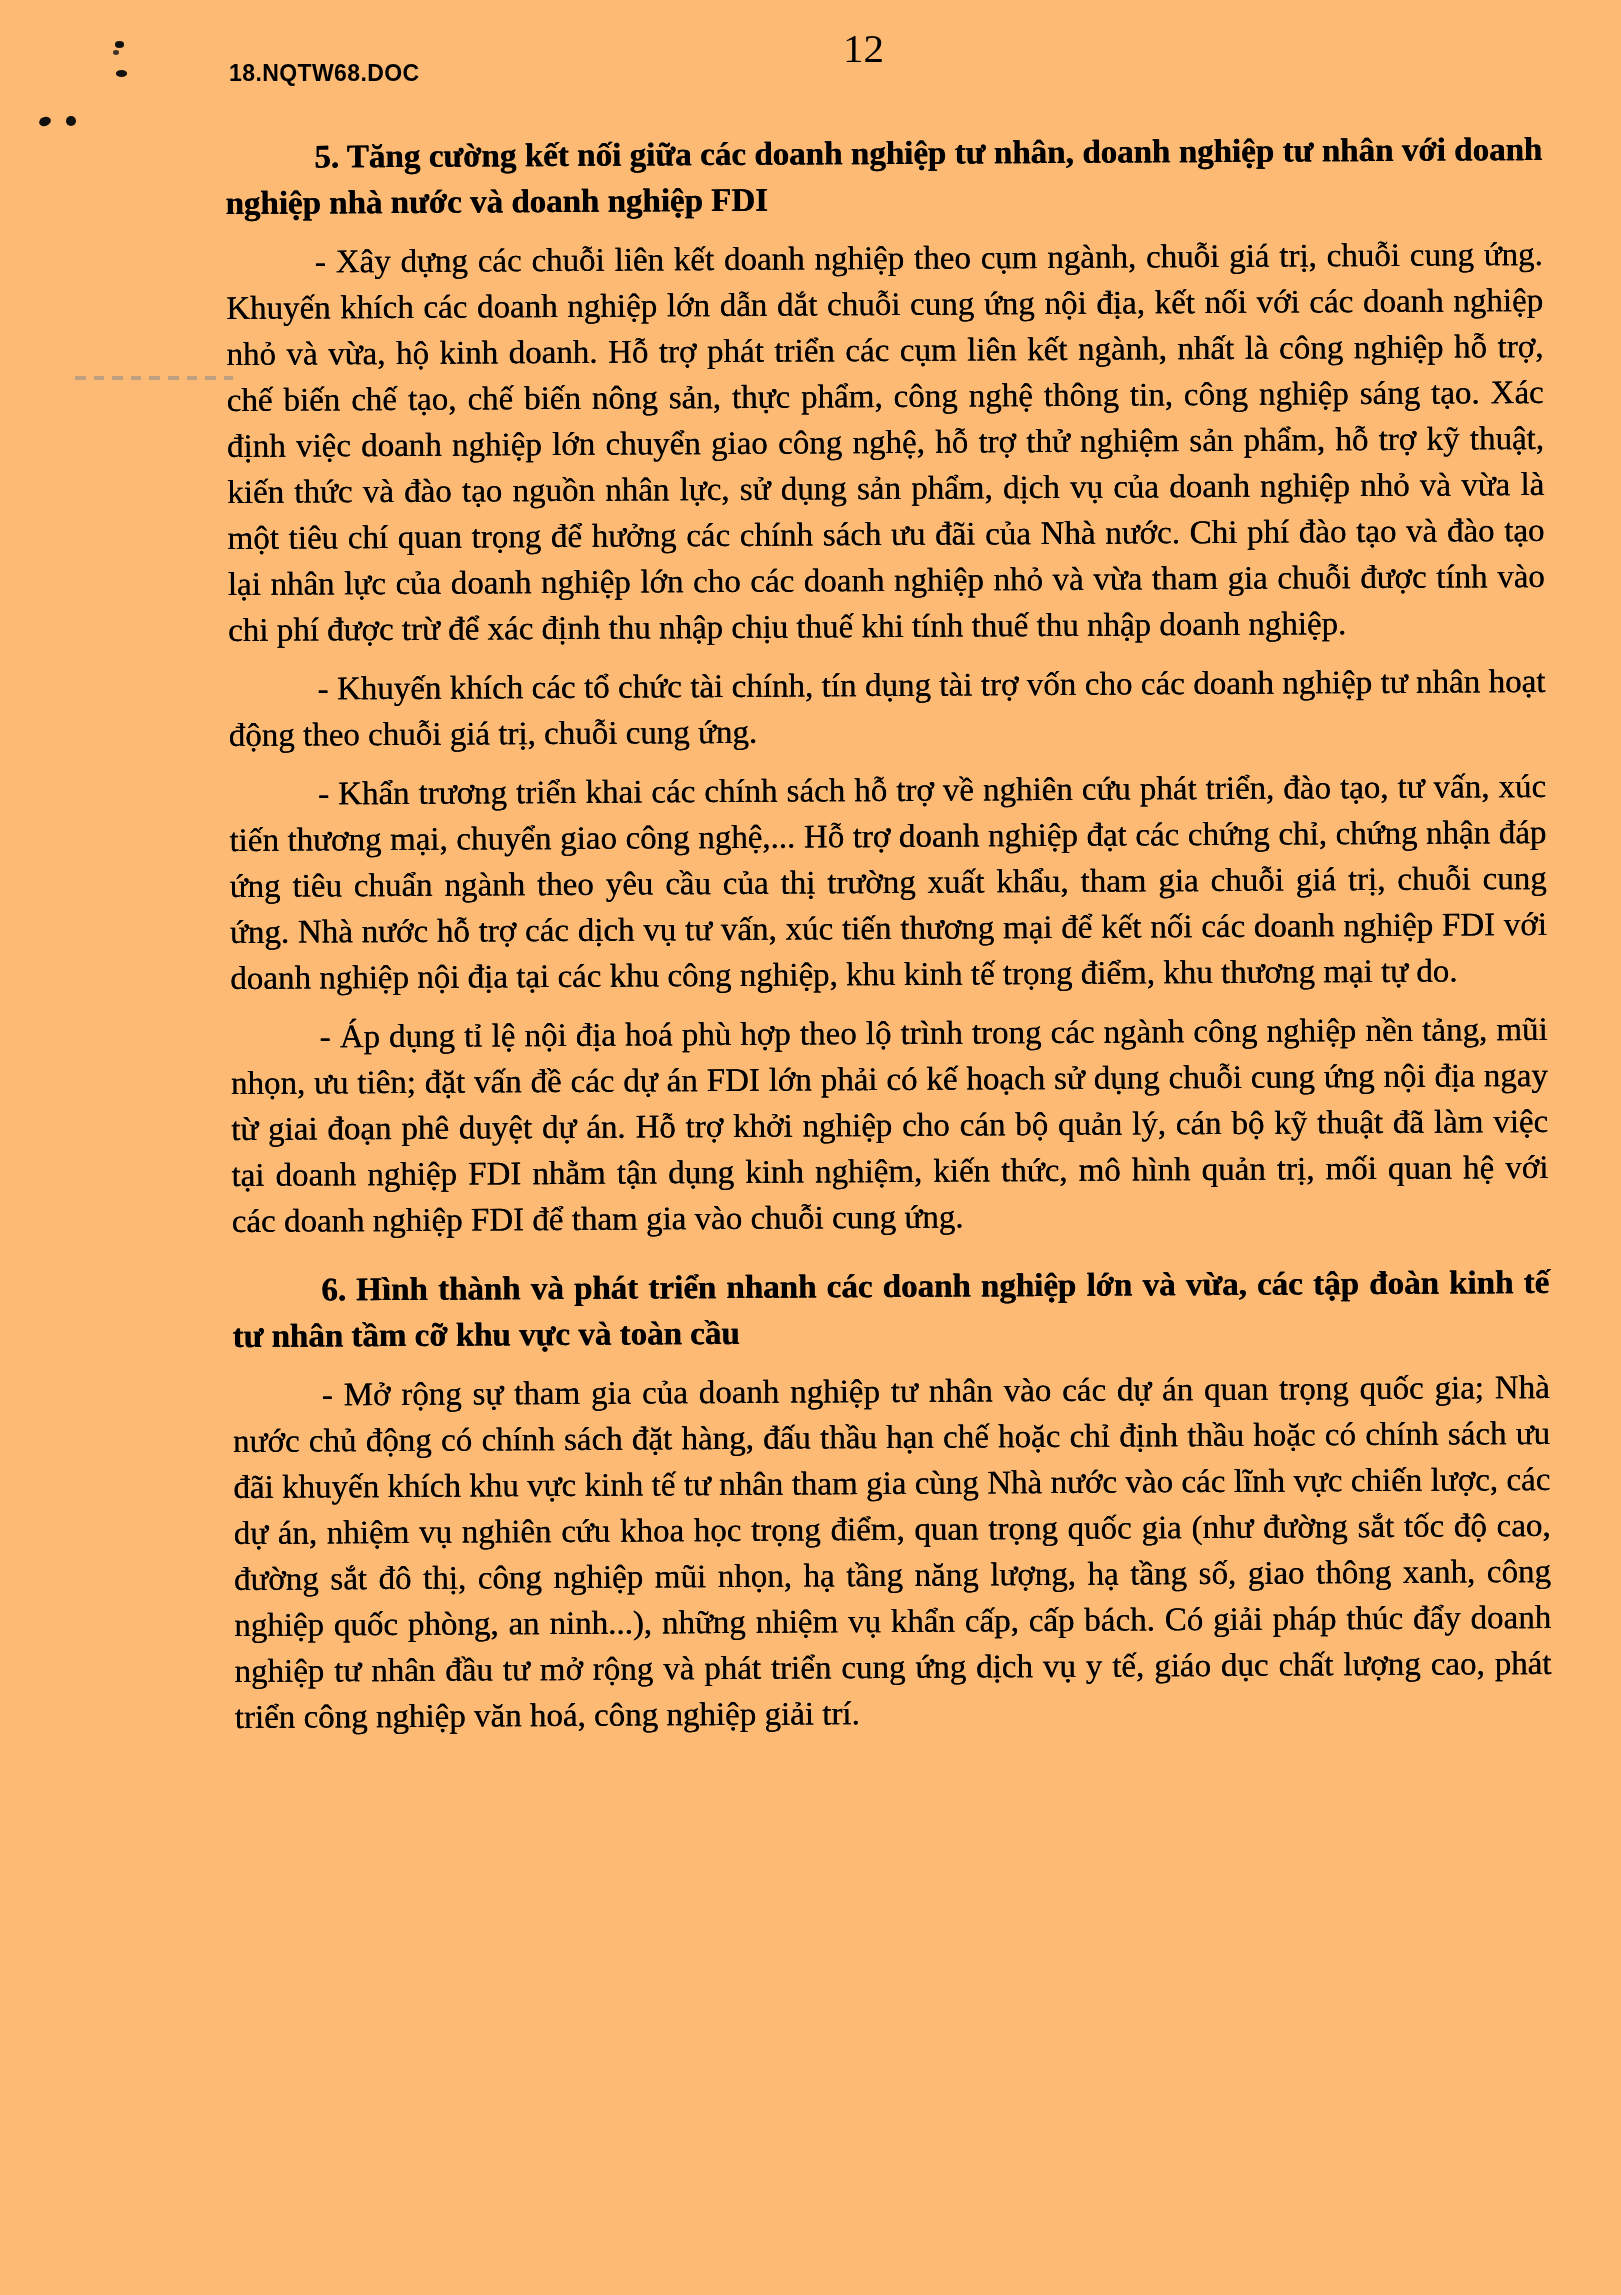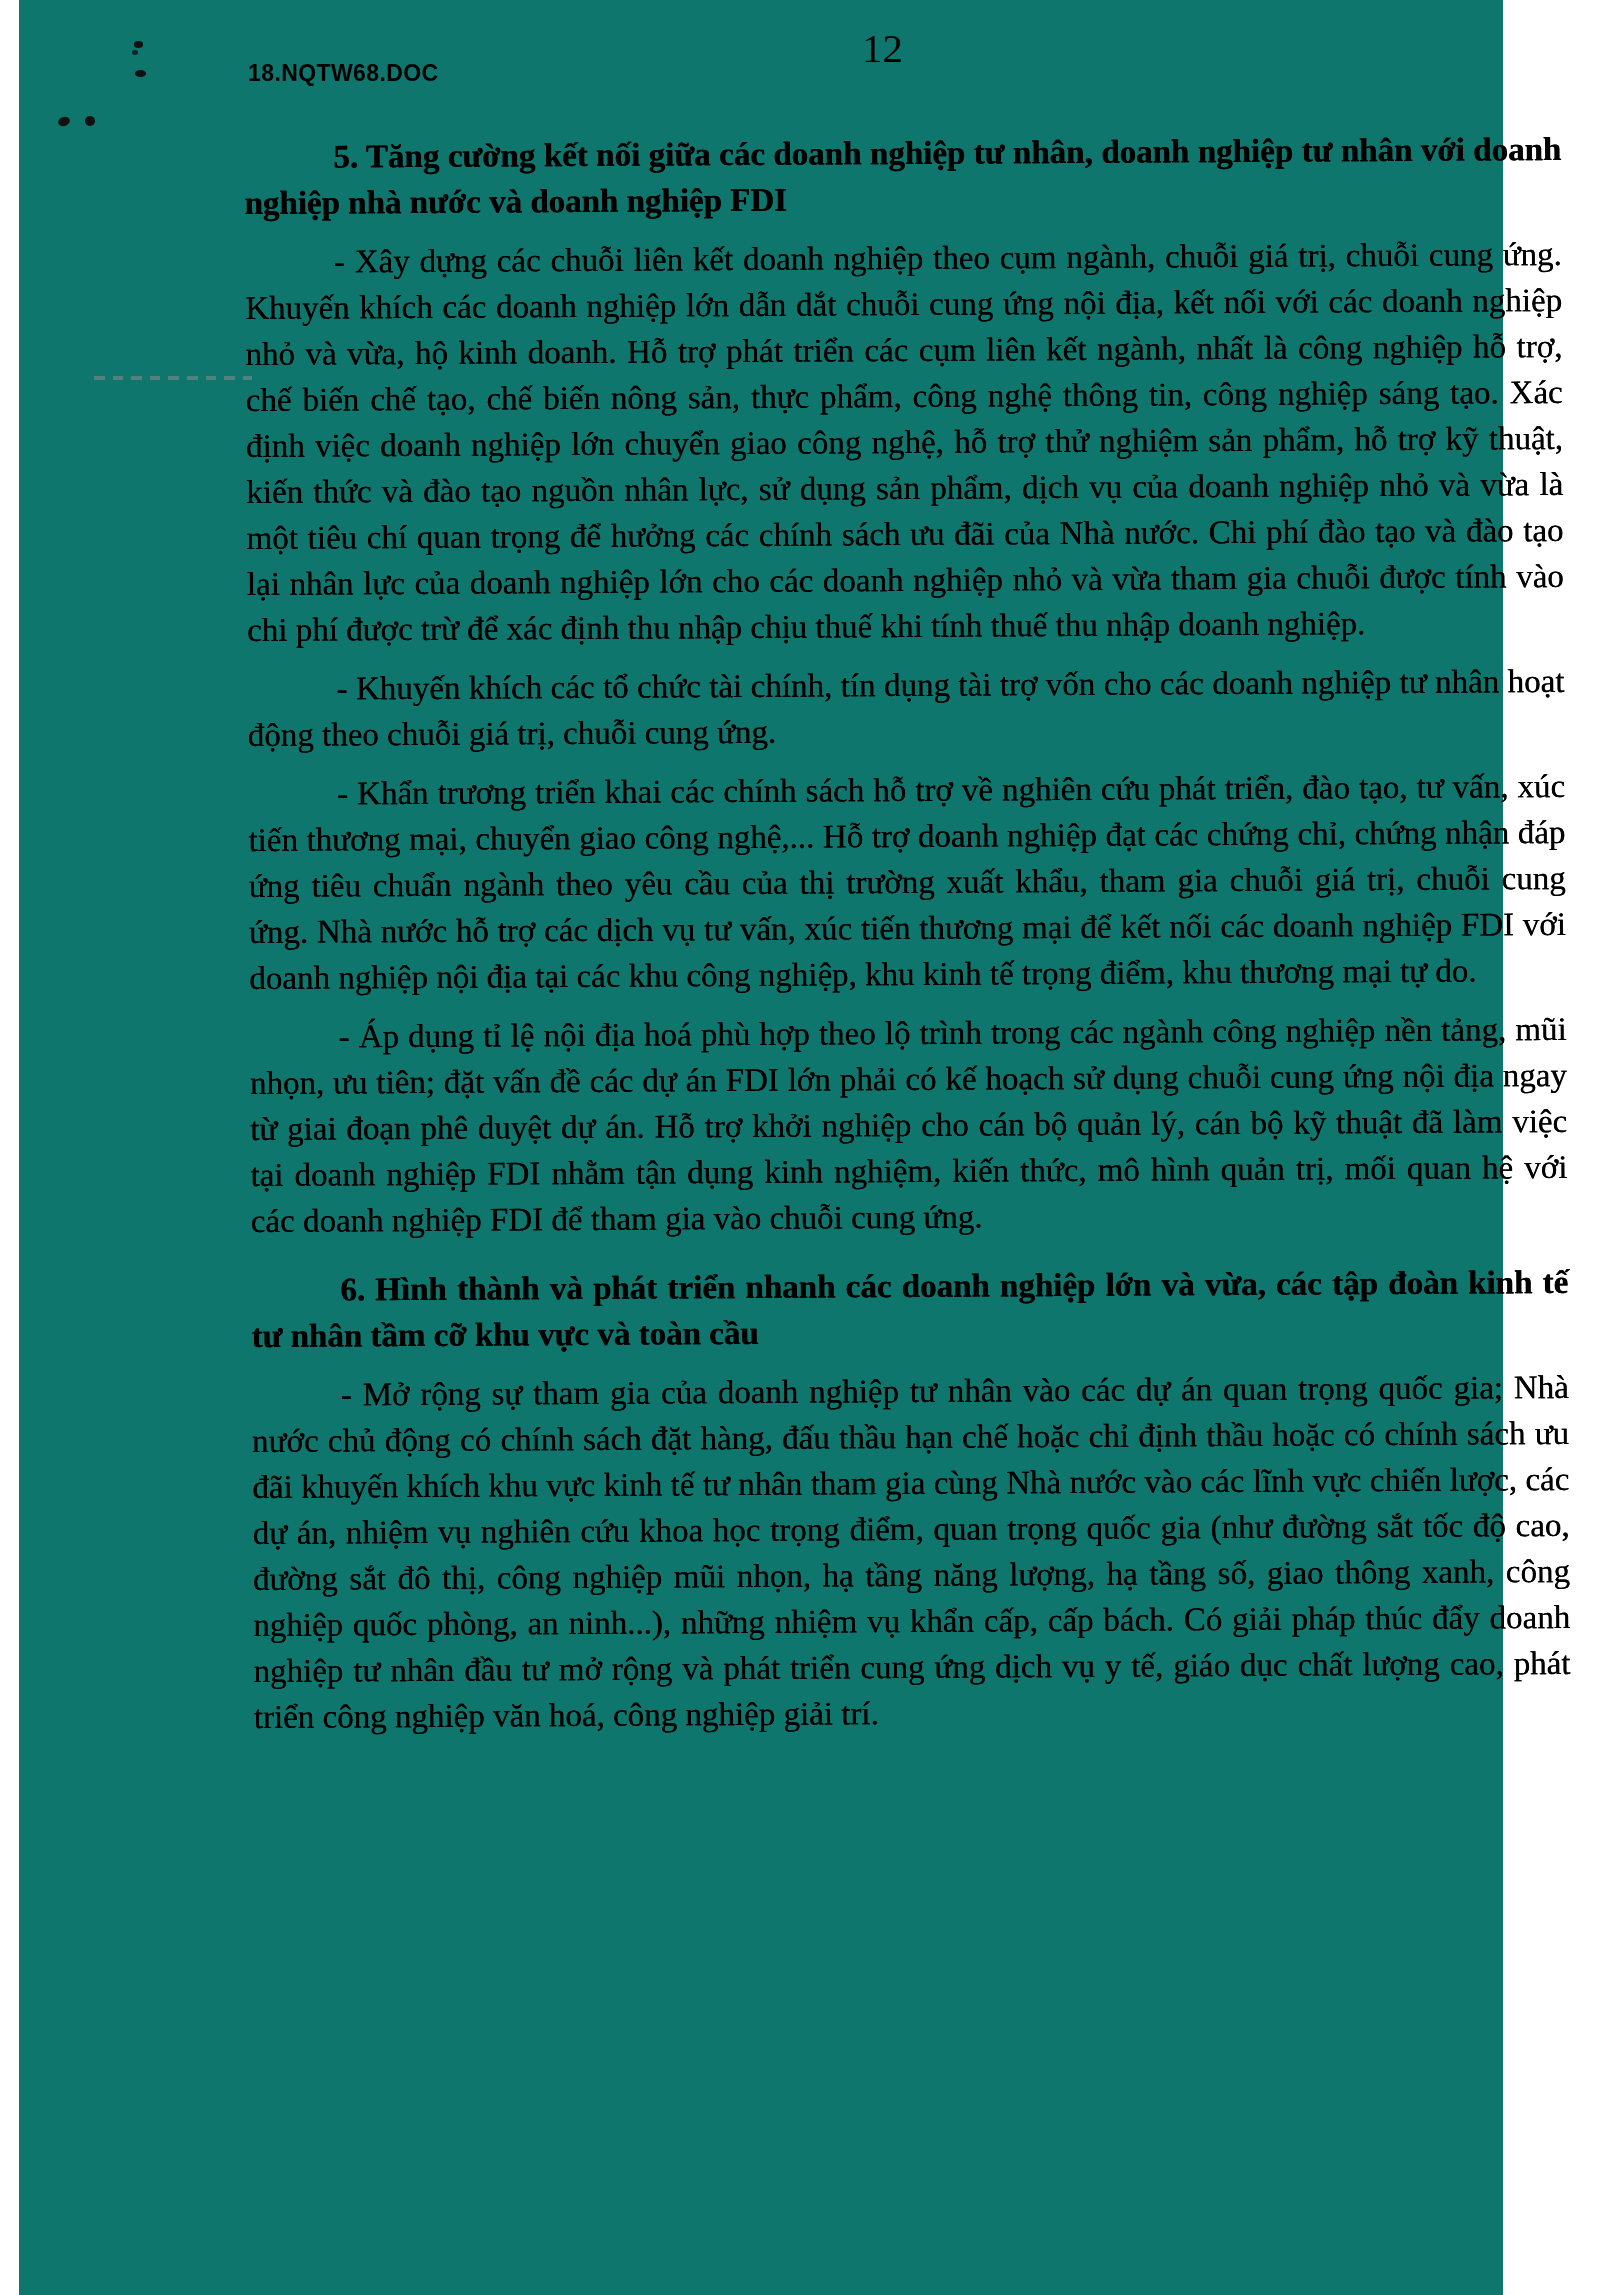--- a/index.html
+++ b/index.html
@@ -5,26 +5,25 @@
   html, body {
     margin: 0;
     padding: 0;
     background: #ffffff;
     width: 1621px;
     height: 2295px;
     overflow: hidden;
   }
   .page {
     position: relative;
-    width: 1484px;
+    width: 1621px;
     height: 2295px;
-    background: #0f766e;
+    background: #fdba74;
     color: #000;
     font-family: "Liberation Serif", "DejaVu Serif", serif;
-    margin-left: 19px;
   }
   
   .doc-ref {
     position: absolute;
     left: 229px;
     top: 60px;
     font-family: "Liberation Sans", "DejaVu Sans", sans-serif;
     font-weight: bold;
     font-size: 23px;
     letter-spacing: 0.4px;

